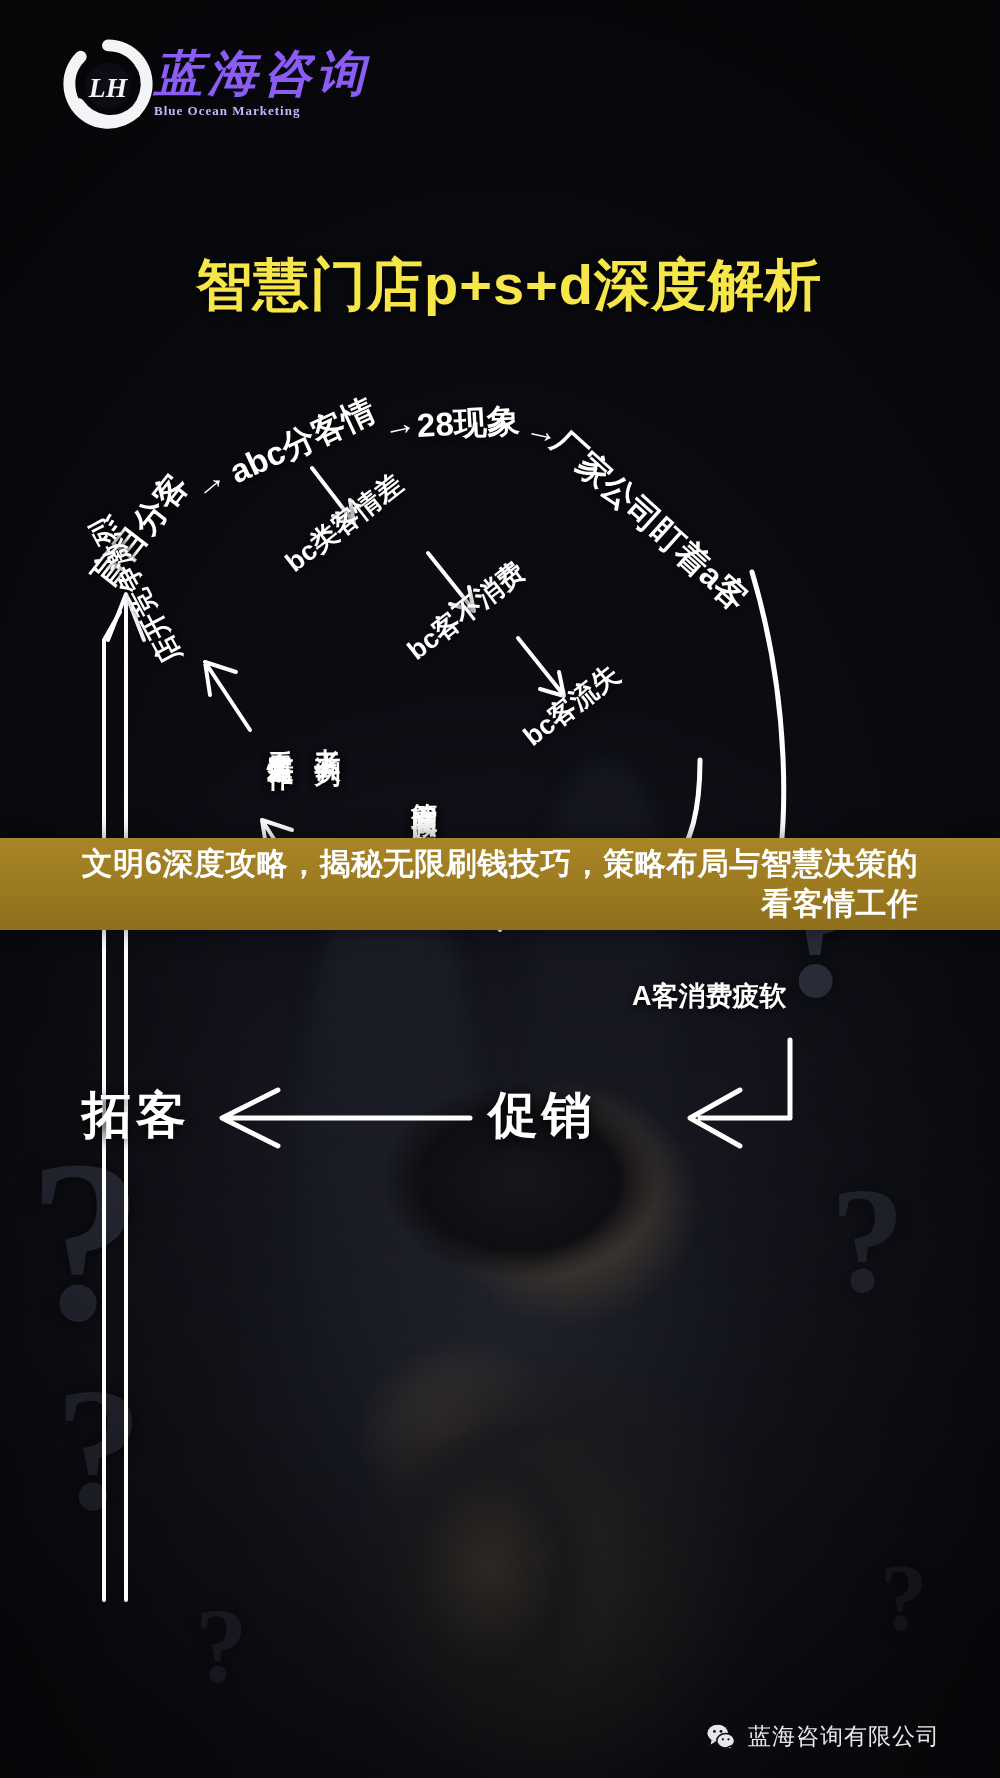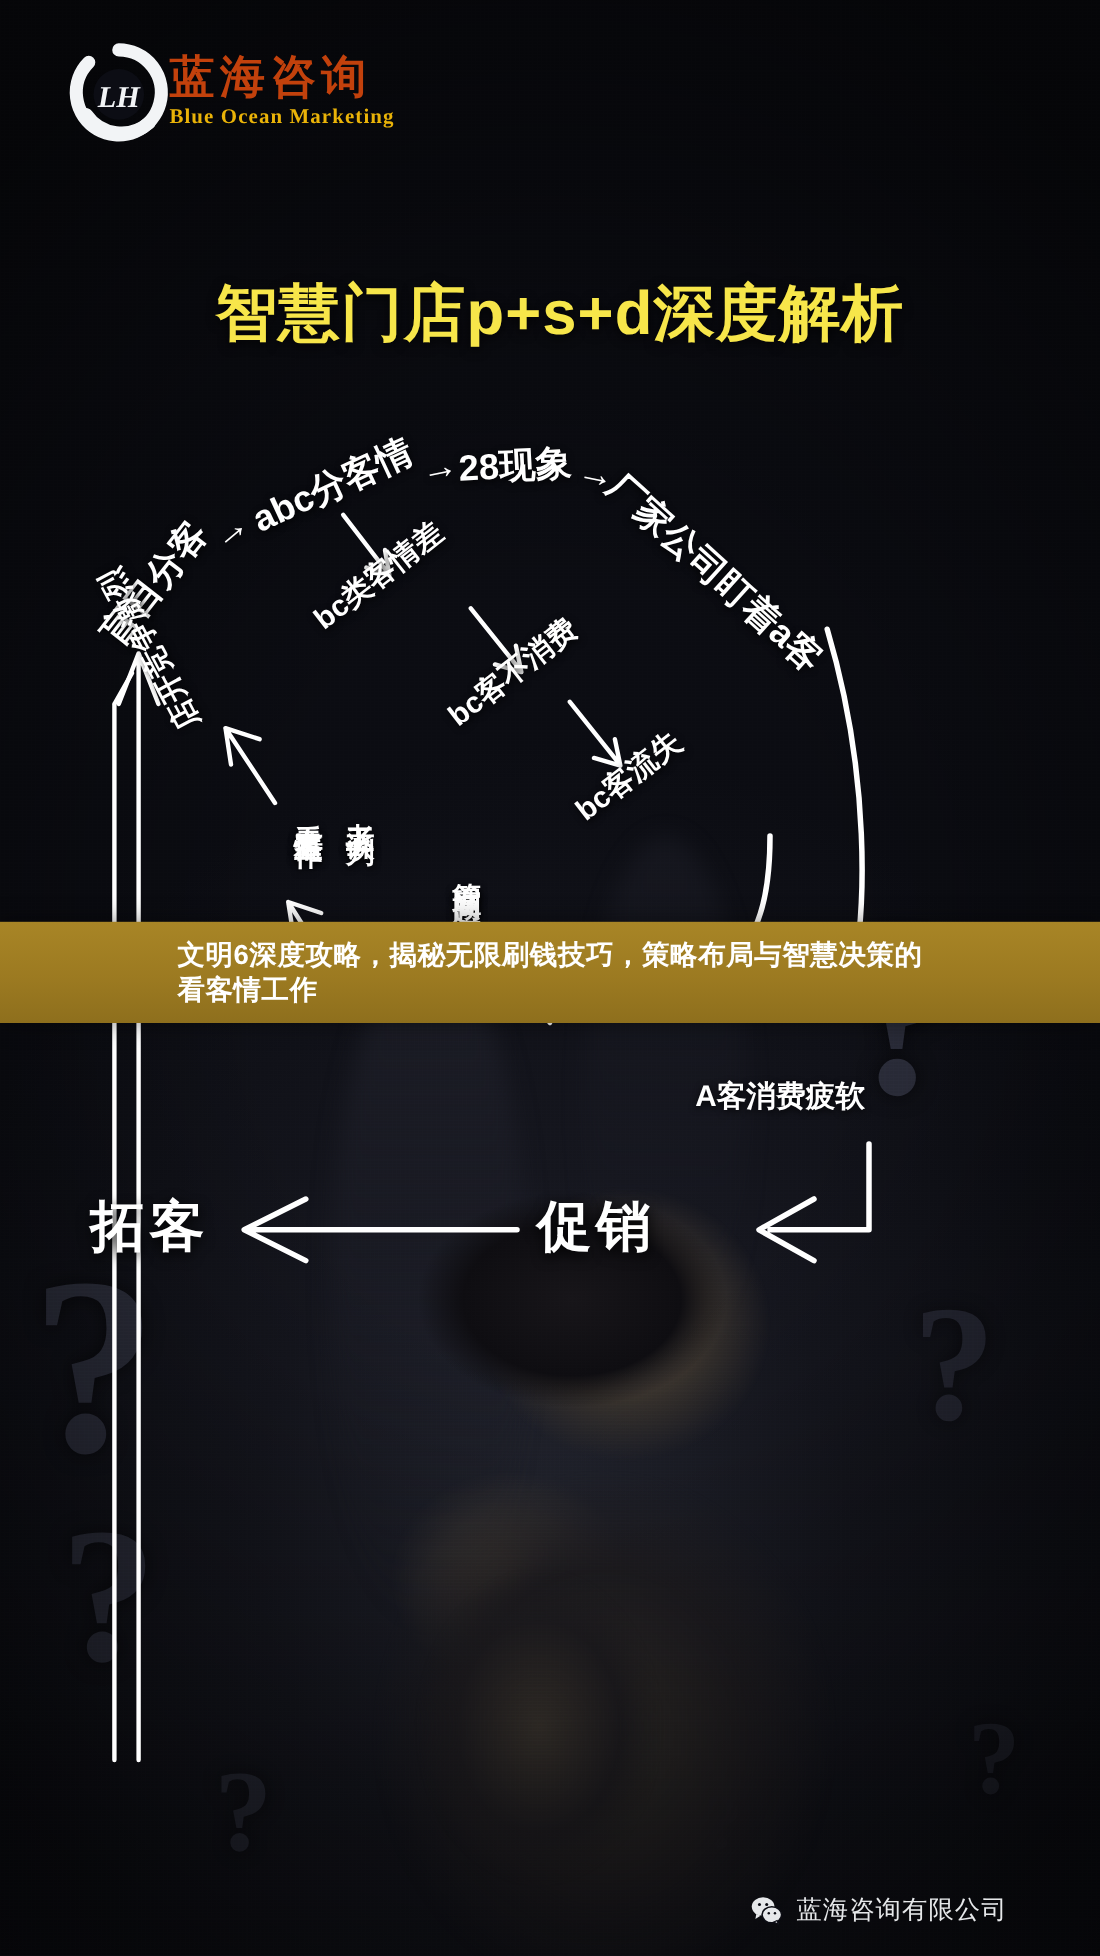--- a/index.html
+++ b/index.html
@@ -66,26 +66,27 @@
     position:absolute;
     background:linear-gradient(180deg, rgba(30,31,40,.8), rgba(18,19,26,0));
     filter:blur(10px);
     border-radius:50%;
   }
 
   
   .logo-wrap{position:absolute;left:62px;top:38px;display:flex;align-items:center;}
   .logo-mark{position:relative;width:92px;height:92px;flex:0 0 auto;}
   .logo-text-cn{
-    font-size:41px;font-weight:700;color:#c2410c;letter-spacing:5px;
+    font-size:49px;font-weight:700;color:#8b5cf6;letter-spacing:5px;
     line-height:1;
+    font-style:italic;
   }
   .logo-text-en{
     font-family:"Liberation Serif","DejaVu Serif",serif;
-    font-size:19px;font-weight:700;color:#eab308;letter-spacing:1px;margin-top:5px;
+    font-size:13px;font-weight:700;color:#c4b5fd;letter-spacing:1px;margin-top:5px;
   }
 
   
   .main-title{
     position:absolute;left:0;right:0;top:248px;
     text-align:center;
     font-size:56px;font-weight:700;
     color:#f7e64a;
     letter-spacing:1px;
     text-shadow:0 2px 10px rgba(0,0,0,.75);
@@ -124,33 +125,33 @@
 
   
   .banner{
     position:absolute;left:0;right:0;top:838px;height:92px;
     background:linear-gradient(180deg,#a88526 0%,#9c7a21 55%,#8e6f1d 100%);
     display:flex;align-items:center;justify-content:center;
     box-shadow:0 0 22px rgba(0,0,0,.45);
   }
   .banner-text{
     color:#ffffff;
-    font-size:25px;font-weight:700;
+    font-size:31px;font-weight:700;
     line-height:1.28;
-    text-align:left;
+    text-align:right;
     padding:0 34px;
     letter-spacing:.5px;
   }
   .banner-text .l2{display:block;}
 
   
   .footer{
     position:absolute;left:0;right:0;bottom:26px;
     display:flex;align-items:center;justify-content:flex-end;
-    padding-right:84px;gap:12px;
+    padding-right:60px;gap:12px;
   }
   .wechat-icon{
     width:30px;height:30px;flex:0 0 auto;
   }
   .footer-text{
     color:#e6e8ea;font-size:23px;font-weight:400;letter-spacing:1px;
   }
 </style>
 </head>
 <body>

